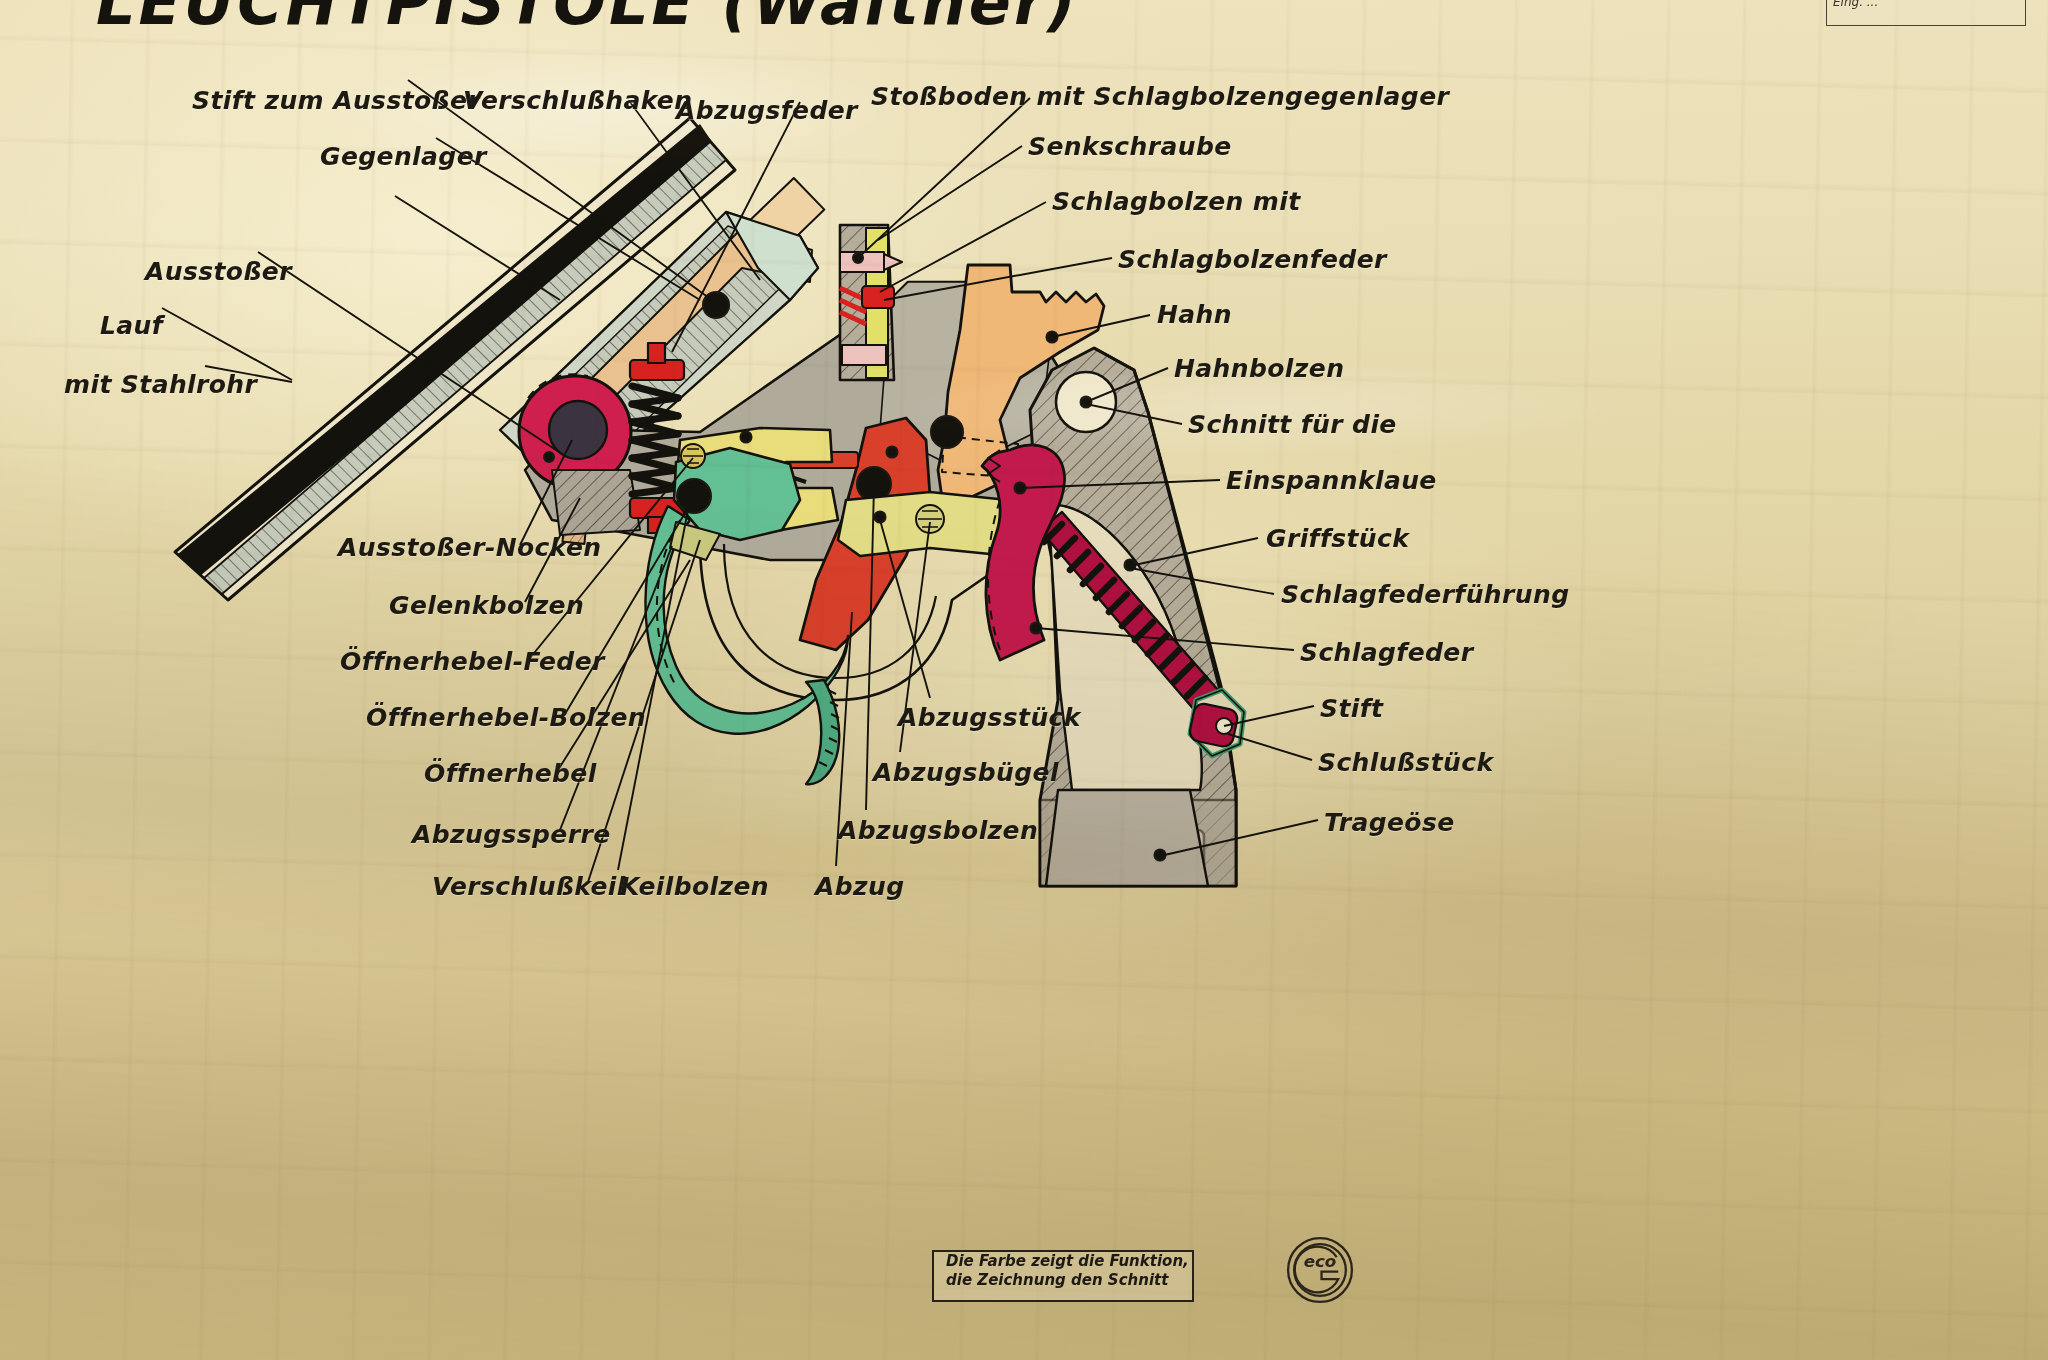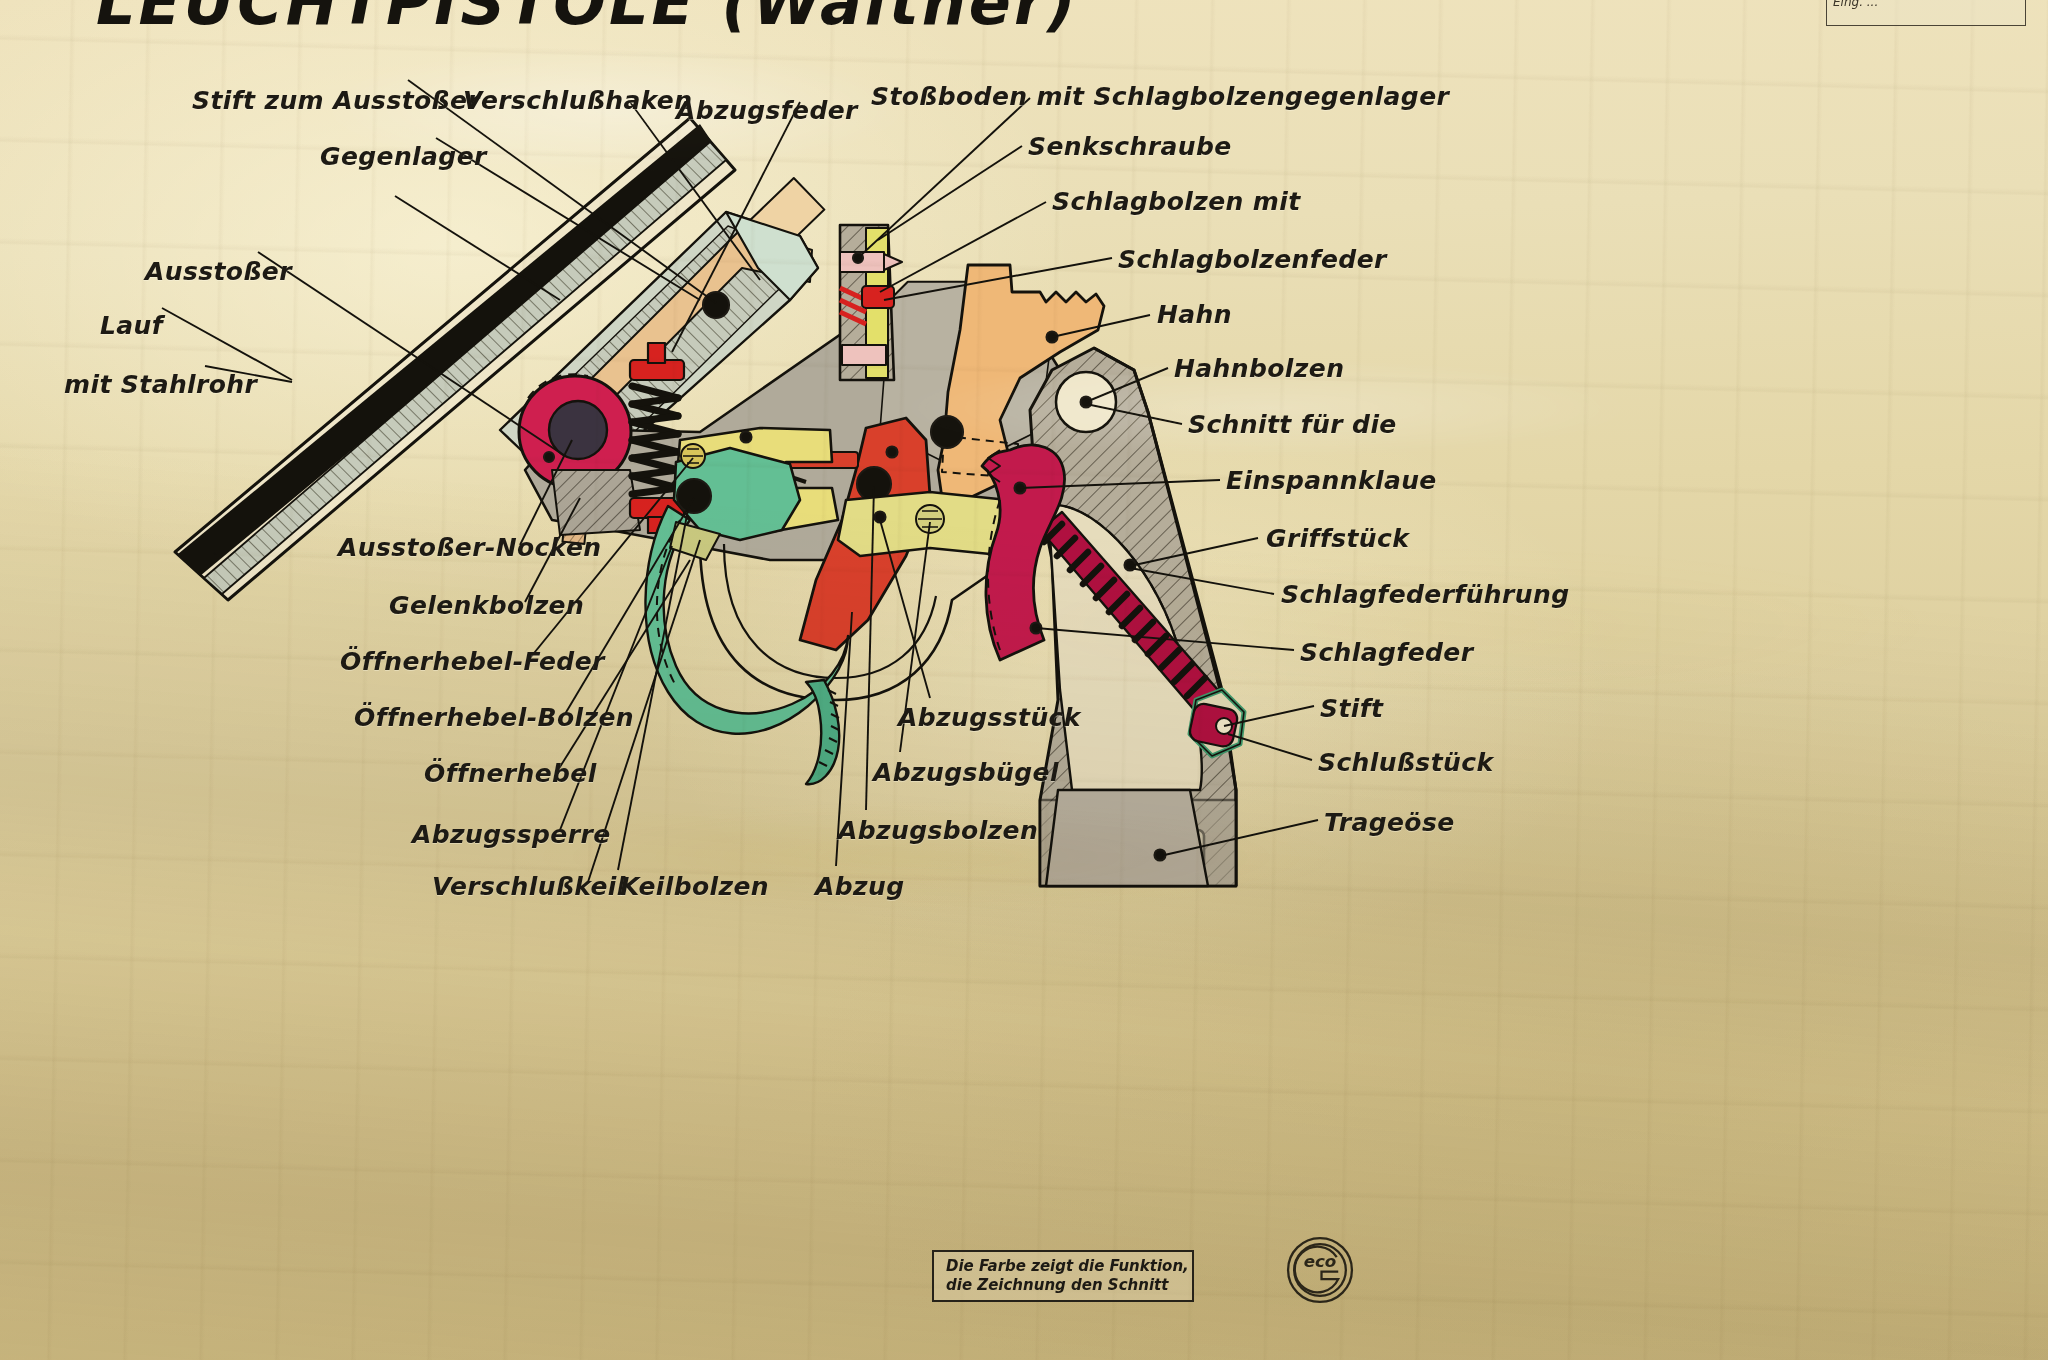--- a/index.html
+++ b/index.html
@@ -32,21 +32,21 @@
        font-family:"DejaVu Sans","Liberation Sans",sans-serif;
        font-style:italic;font-weight:600;font-size:25px;letter-spacing:.4px;
        text-shadow:0 1px 0 rgba(255,252,235,.35);}
   .title{position:absolute;left:96px;top:-34px;font-size:62px;font-weight:800;font-style:italic;
          letter-spacing:3px;color:#15130e;}
   .stampbox{position:absolute;right:22px;top:-8px;width:200px;height:34px;border:1.6px solid #4a4436;
             background:rgba(236,228,200,.45);font-size:12px;font-style:italic;color:#3b3528;
             padding:2px 6px;box-sizing:border-box;}
   .legendbox{position:absolute;left:932px;top:1250px;width:262px;height:52px;border:2px solid #262219;
              background:rgba(238,229,198,.30);box-sizing:border-box;
-             display:flex;flex-direction:column;justify-content:center;padding-left:12px;}
+             display:flex;flex-direction:column;padding-left:12px;}
   .legendbox div{font-size:15px;font-style:italic;font-weight:600;color:#1d1a14;line-height:1.25;}
   .copy{position:absolute;left:1378px;top:1262px;font-size:24px;font-style:italic;font-weight:600;
         color:#1d1a14;letter-spacing:.6px;}
   .geco{position:absolute;left:1282px;top:1232px;width:76px;height:76px;}
 </style>
 </head>
 <body>
 
 <div id="poster">
 
@@ -323,21 +323,21 @@
   <div class="lbl" style="left:1266px;top:524px">Griffstück</div>
   <div class="lbl" style="left:1281px;top:580px">Schlagfederführung</div>
   <div class="lbl" style="left:1300px;top:638px">Schlagfeder</div>
   <div class="lbl" style="left:1320px;top:694px">Stift</div>
   <div class="lbl" style="left:1318px;top:748px">Schlußstück</div>
   <div class="lbl" style="left:1324px;top:808px">Trageöse</div>
 
   <div class="lbl" style="left:338px;top:533px">Ausstoßer-Nocken</div>
   <div class="lbl" style="left:389px;top:591px">Gelenkbolzen</div>
   <div class="lbl" style="left:340px;top:647px">Öffnerhebel-Feder</div>
-  <div class="lbl" style="left:354px;top:703px">Öffnerhebel-Bolzen</div>
+  <div class="lbl" style="left:366px;top:703px">Öffnerhebel-Bolzen</div>
   <div class="lbl" style="left:424px;top:759px">Öffnerhebel</div>
   <div class="lbl" style="left:412px;top:820px">Abzugssperre</div>
   <div class="lbl" style="left:432px;top:872px">Verschlußkeil</div>
 
   <div class="lbl" style="left:620px;top:872px">Keilbolzen</div>
   <div class="lbl" style="left:815px;top:872px">Abzug</div>
   <div class="lbl" style="left:838px;top:816px">Abzugsbolzen</div>
   <div class="lbl" style="left:873px;top:758px">Abzugsbügel</div>
   <div class="lbl" style="left:898px;top:703px">Abzugsstück</div>
 

